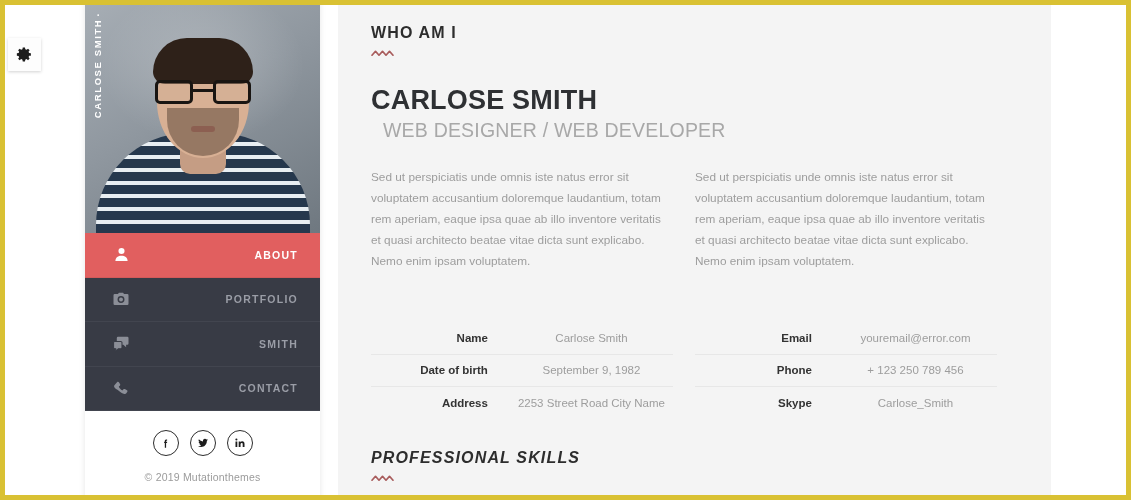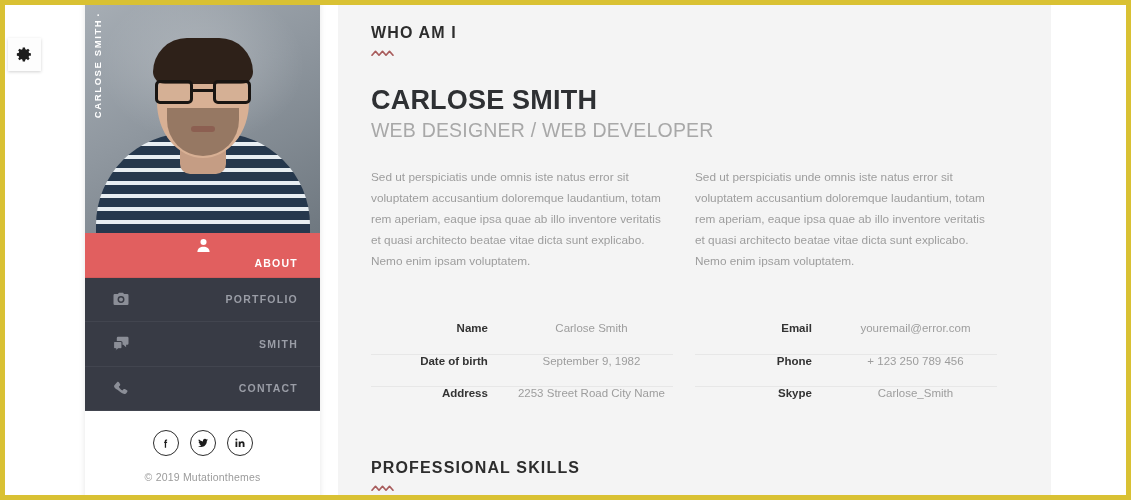--- a/index.html
+++ b/index.html
@@ -162,21 +162,21 @@
   #nav { width: 235px; background: #383b45; }
   .nav-item {
     position: relative;
     display: flex;
     align-items: center;
     height: 44.5px;
     padding: 0 22px 0 24px;
     border-bottom: 1px solid rgba(255,255,255,.055);
     cursor: pointer;
   }
-  .nav-item.active { background: #e15f5f; border-bottom-color: rgba(0,0,0,.06); flex-direction: column; }
+  .nav-item.active { background: #e15f5f; border-bottom-color: rgba(0,0,0,.06); }
   .nav-item .ico {
     width: 24px; height: 24px;
     display: flex; align-items: center; justify-content: center;
     flex: 0 0 auto;
   }
   .nav-item .ico svg { display: block; }
   .nav-item .lbl {
     margin-left: auto;
     font-size: 10.5px;
     font-weight: 700;
@@ -239,57 +239,59 @@
     font-weight: 700;
     letter-spacing: .2px;
     color: #2e3033;
   }
   #role {
     font-size: 19.5px;
     font-weight: 400;
     color: #a8a8a8;
     margin-top: 3px;
     letter-spacing: .2px;
+    margin-left: 12px;
   }
 
   .cols {
     display: flex;
     gap: 22px;
     margin-top: 25px;
   }
   .col { flex: 1 1 0; min-width: 0; }
   .bodytext {
     font-size: 11.8px;
     line-height: 21px;
     color: #9d9d9d;
   }
 
   .info-table { margin-top: 25px; width: 100%; }
   .info-row {
     display: flex;
+    align-items: center;
     height: 32.5px;
     border-bottom: 1px solid #e7e7e7;
   }
   .info-row:last-child { border-bottom: none; }
   .info-k {
     flex: 0 0 46%;
     text-align: right;
     padding-right: 22px;
     font-size: 11.5px;
     font-weight: 700;
     color: #333333;
   }
   .info-v {
     flex: 1 1 auto;
     text-align: center;
     font-size: 11.5px;
     color: #9d9d9d;
   }
 
-  #skills-head { margin-top: 39px; }
+  #skills-head { margin-top: 29px; font-style: italic; }
 </style>
 </head>
 <body>
 
 <div id="page">
 
   <div id="gear-box">
     <span>
       <svg viewBox="0 0 24 24" fill="#1d1d1d">
         <path d="M12 8.2a3.8 3.8 0 1 0 0 7.6 3.8 3.8 0 0 0 0-7.6zm0 5.9a2.1 2.1 0 1 1 0-4.2 2.1 2.1 0 0 1 0 4.2z"></path>

